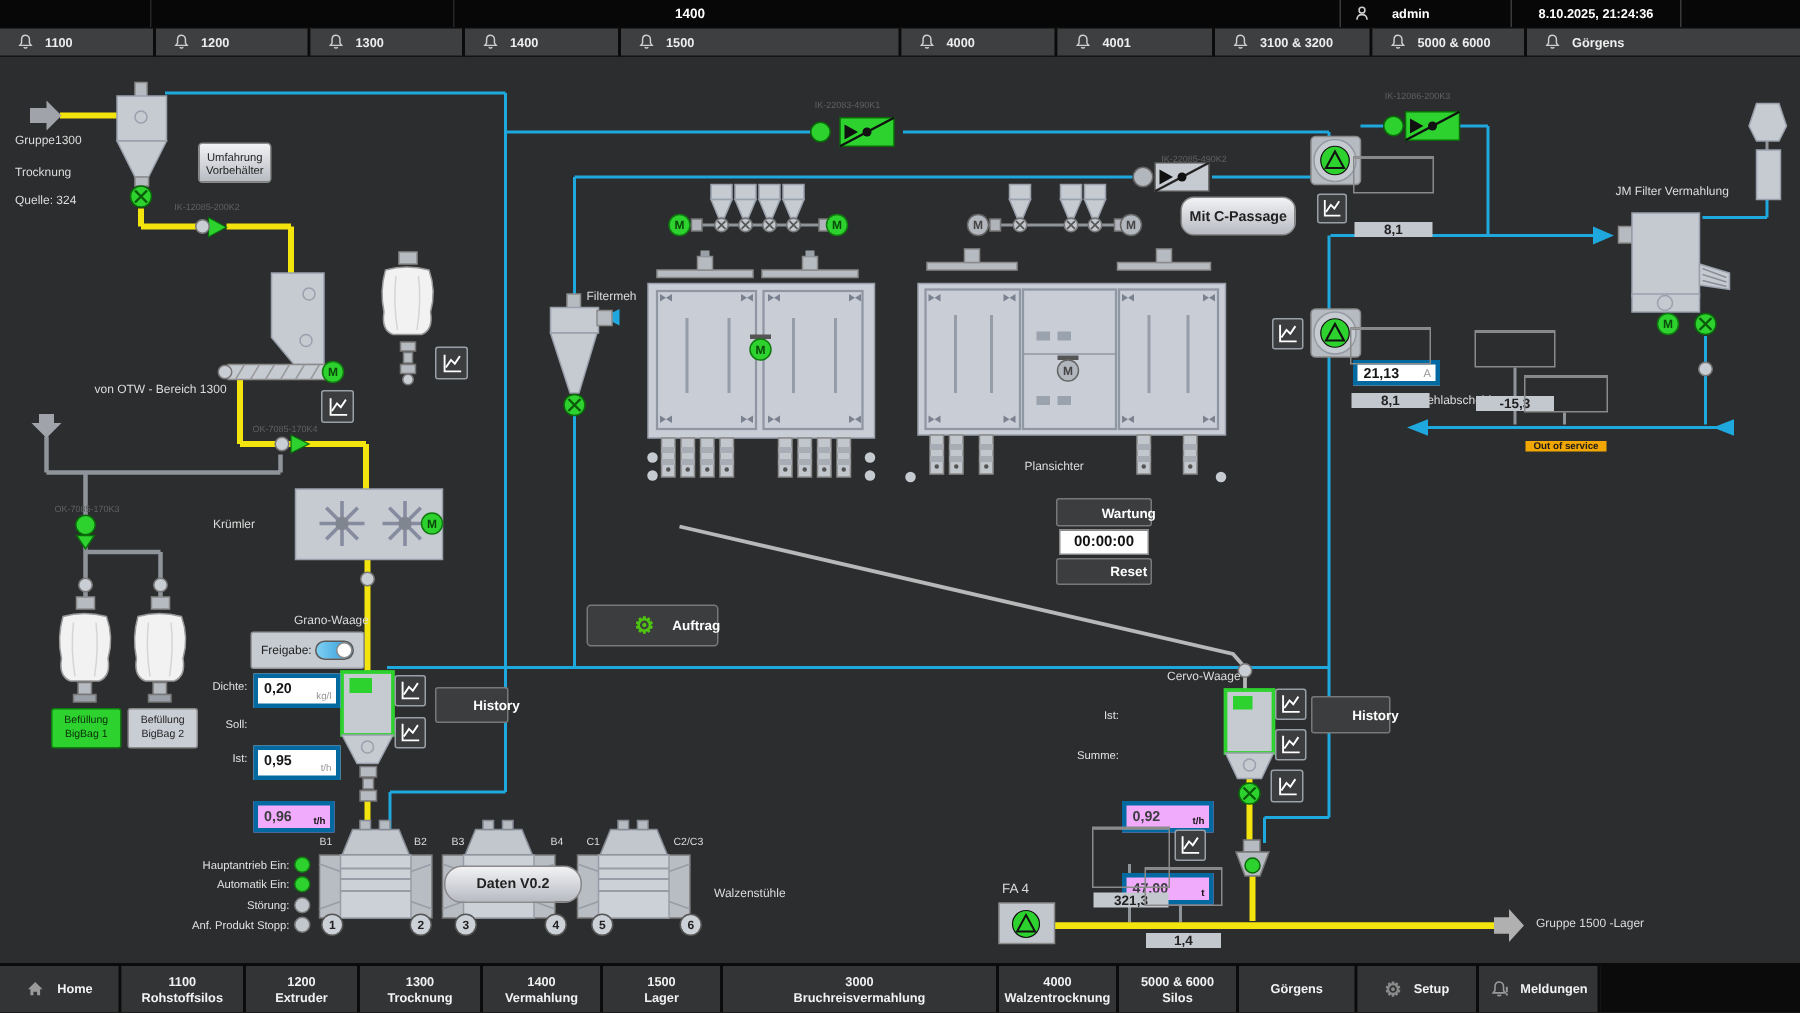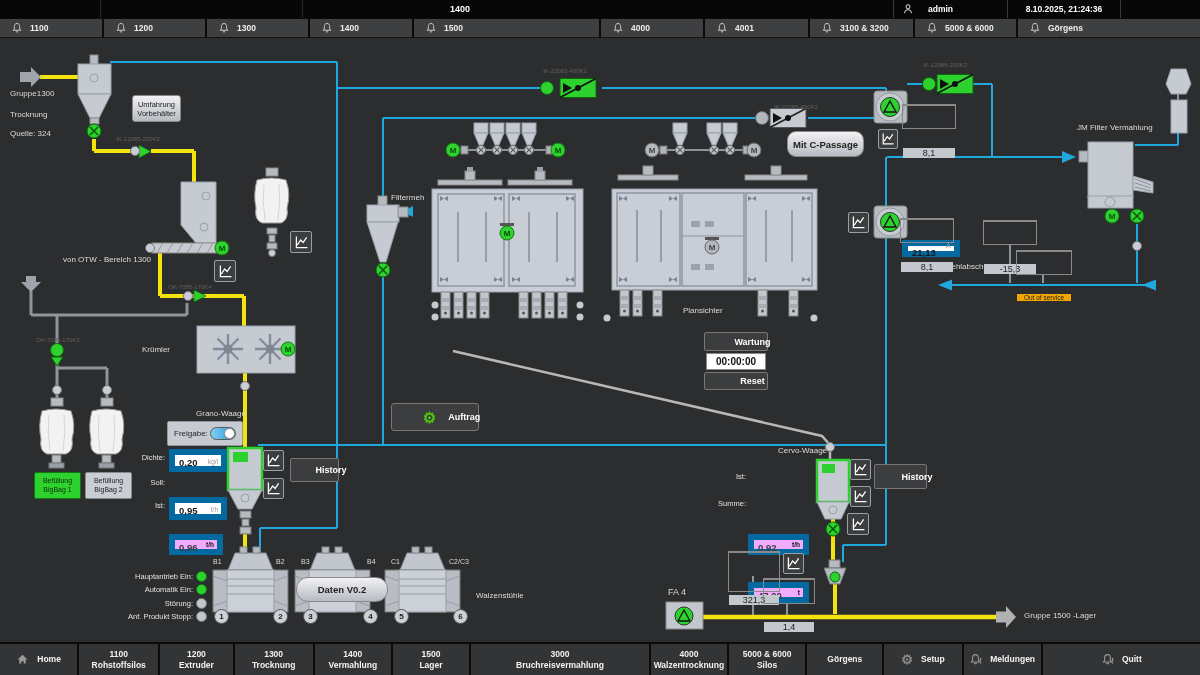--- a/index.html
+++ b/index.html
@@ -29,24 +29,24 @@
   .lbl9{font-size:9px;color:#dcdcdc;white-space:nowrap;}
   .tag{font-size:6px;color:#606060;white-space:nowrap;text-align:center;}
   .btn-dark{background:#3b3d3e;border:1px solid #787878;border-radius:2px;color:#fff;
     font-weight:bold;font-size:9px;display:flex;align-items:center;justify-content:center;padding-left:33px;}
   .btn-light{background:linear-gradient(#f2f2f4,#b7bbc2);border:1px solid #8a8a8a;color:#222;
     display:flex;align-items:center;justify-content:center;text-align:center;}
   .chartbtn{background:#3b3d3e;border:1px solid #9aa0a8;border-radius:2px;display:flex;align-items:center;justify-content:center;}
   .meter{display:flex;flex-direction:column;border:1px solid #8a8a8a;}
   .meter .hd{background:#a9adb4;color:#3c4046;font-size:5.5px;text-align:center;height:10px;line-height:10px;
     overflow:hidden;white-space:nowrap;border-bottom:1px solid #8a8a8a;}
-  .meter .vl{background:#c3c7ce;color:#222;font-weight:normal;font-size:9px;text-align:center;flex:1;
+  .meter .vl{background:#c3c7ce;color:#222;font-weight:bold;font-size:9px;text-align:center;flex:1;
     display:flex;align-items:center;justify-content:center;margin-top:42px;}
   .meter .vl.orange{background:#f2a700;font-size:6.5px;color:#1c1c1c;}
-  .field{position:relative;border:6px solid #0369a1;background:#fff;}
+  .field{position:relative;border:3px solid #0369a1;background:#fff;}
   .field .val{position:absolute;left:4px;top:2px;font-size:9.5px;font-weight:bold;color:#161616;}
   .field .unit{position:absolute;right:3px;bottom:1px;font-size:6.5px;color:#97979b;}
   .field.gray{background:#f0abfc;}
   .field.gray .val{color:#3c3c40;}
   .field.gray .unit{color:#111;font-weight:bold;}
   .led{border-radius:50%;width:11px;height:11px;border:1px solid #5c5c5c;}
   .led.on{background:#2ed22e;border-color:#127a12;}
   .led.off{background:#c2c6cd;border-color:#777;}
   .rlabel{font-size:7.5px;color:#e2e2e2;text-align:right;white-space:nowrap;}
   .numcirc{width:15px;height:15px;border-radius:50%;background:#ccd0d7;border:1px solid #555;color:#222;
@@ -758,24 +758,15 @@
     </div>
     <div class="navcell row" style="width:81px">
       <svg width="13" height="13" viewBox="0 0 16 16">
           <path d="M8,2 C5.5,2 4.5,4 4.5,6 V9 L3,11 H13 L11.5,9 V6 C11.5,4 10.5,2 8,2 Z" fill="none" stroke="#9a9a9a" stroke-width="1.3"></path>
           <path d="M6.5,12.5 A1.8,1.8 0 0 0 9.5,12.5" fill="none" stroke="#9a9a9a" stroke-width="1.3"></path>
           <rect x="13.4" y="6" width="1.6" height="4.5" fill="#9a9a9a"></rect>
           <rect x="13.4" y="11.5" width="1.6" height="1.6" fill="#9a9a9a"></rect>
         </svg>
       <span>Meldungen</span>
     </div>
-    <div class="navcell row" style="width:161px;border-right:none">
-      <svg width="13" height="13" viewBox="0 0 16 16">
-          <path d="M8,2 C5.5,2 4.5,4 4.5,6 V9 L3,11 H13 L11.5,9 V6 C11.5,4 10.5,2 8,2 Z" fill="none" stroke="#9a9a9a" stroke-width="1.3"></path>
-          <path d="M6.5,12.5 A1.8,1.8 0 0 0 9.5,12.5" fill="none" stroke="#9a9a9a" stroke-width="1.3"></path>
-          <rect x="13.4" y="6" width="1.6" height="4.5" fill="#9a9a9a"></rect>
-          <rect x="13.4" y="11.5" width="1.6" height="1.6" fill="#9a9a9a"></rect>
-        </svg>
-      <span>Quitt</span>
-    </div>
   </div>
 
 </div>
 
 </body></html>

